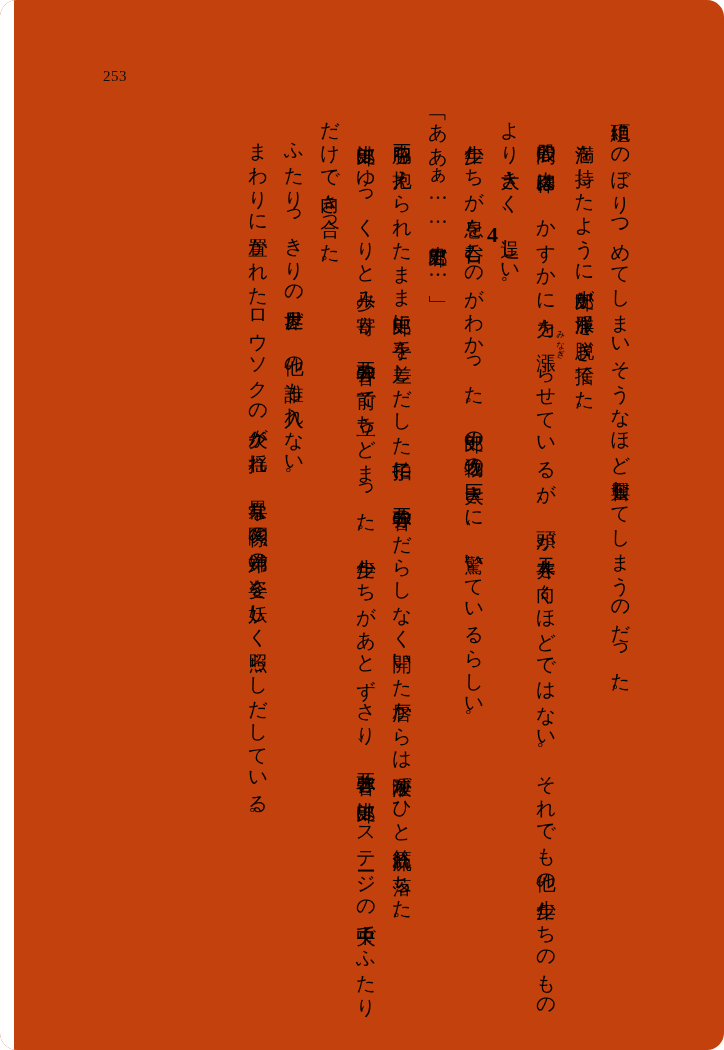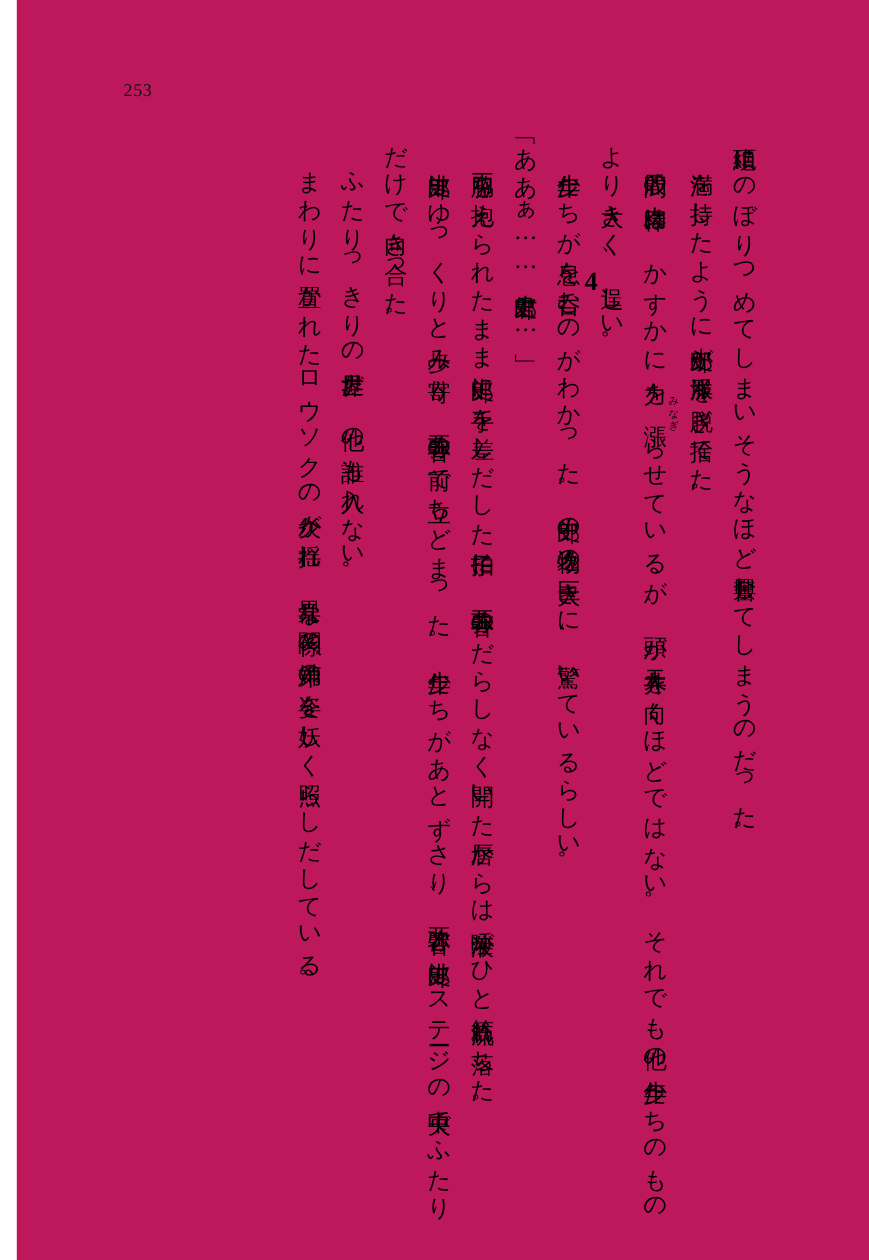--- a/index.html
+++ b/index.html
@@ -8,22 +8,23 @@
     background: #ffffff;
   }
   body {
     font-family: "DejaVu Serif", "Liberation Serif", serif;
     color: #000000;
   }
   .page {
     position: relative;
     width: 724px;
     height: 1050px;
-    background: #be185d;
+    background: #c2410c;
     overflow: hidden;
+    border-radius: 17px;
   }
   .page-number {
     position: absolute;
     left: 103px;
     top: 68px;
     font-family: "Liberation Serif", "DejaVu Serif", serif;
     font-size: 15px;
     letter-spacing: 0.5px;
     color: #111;
   }

